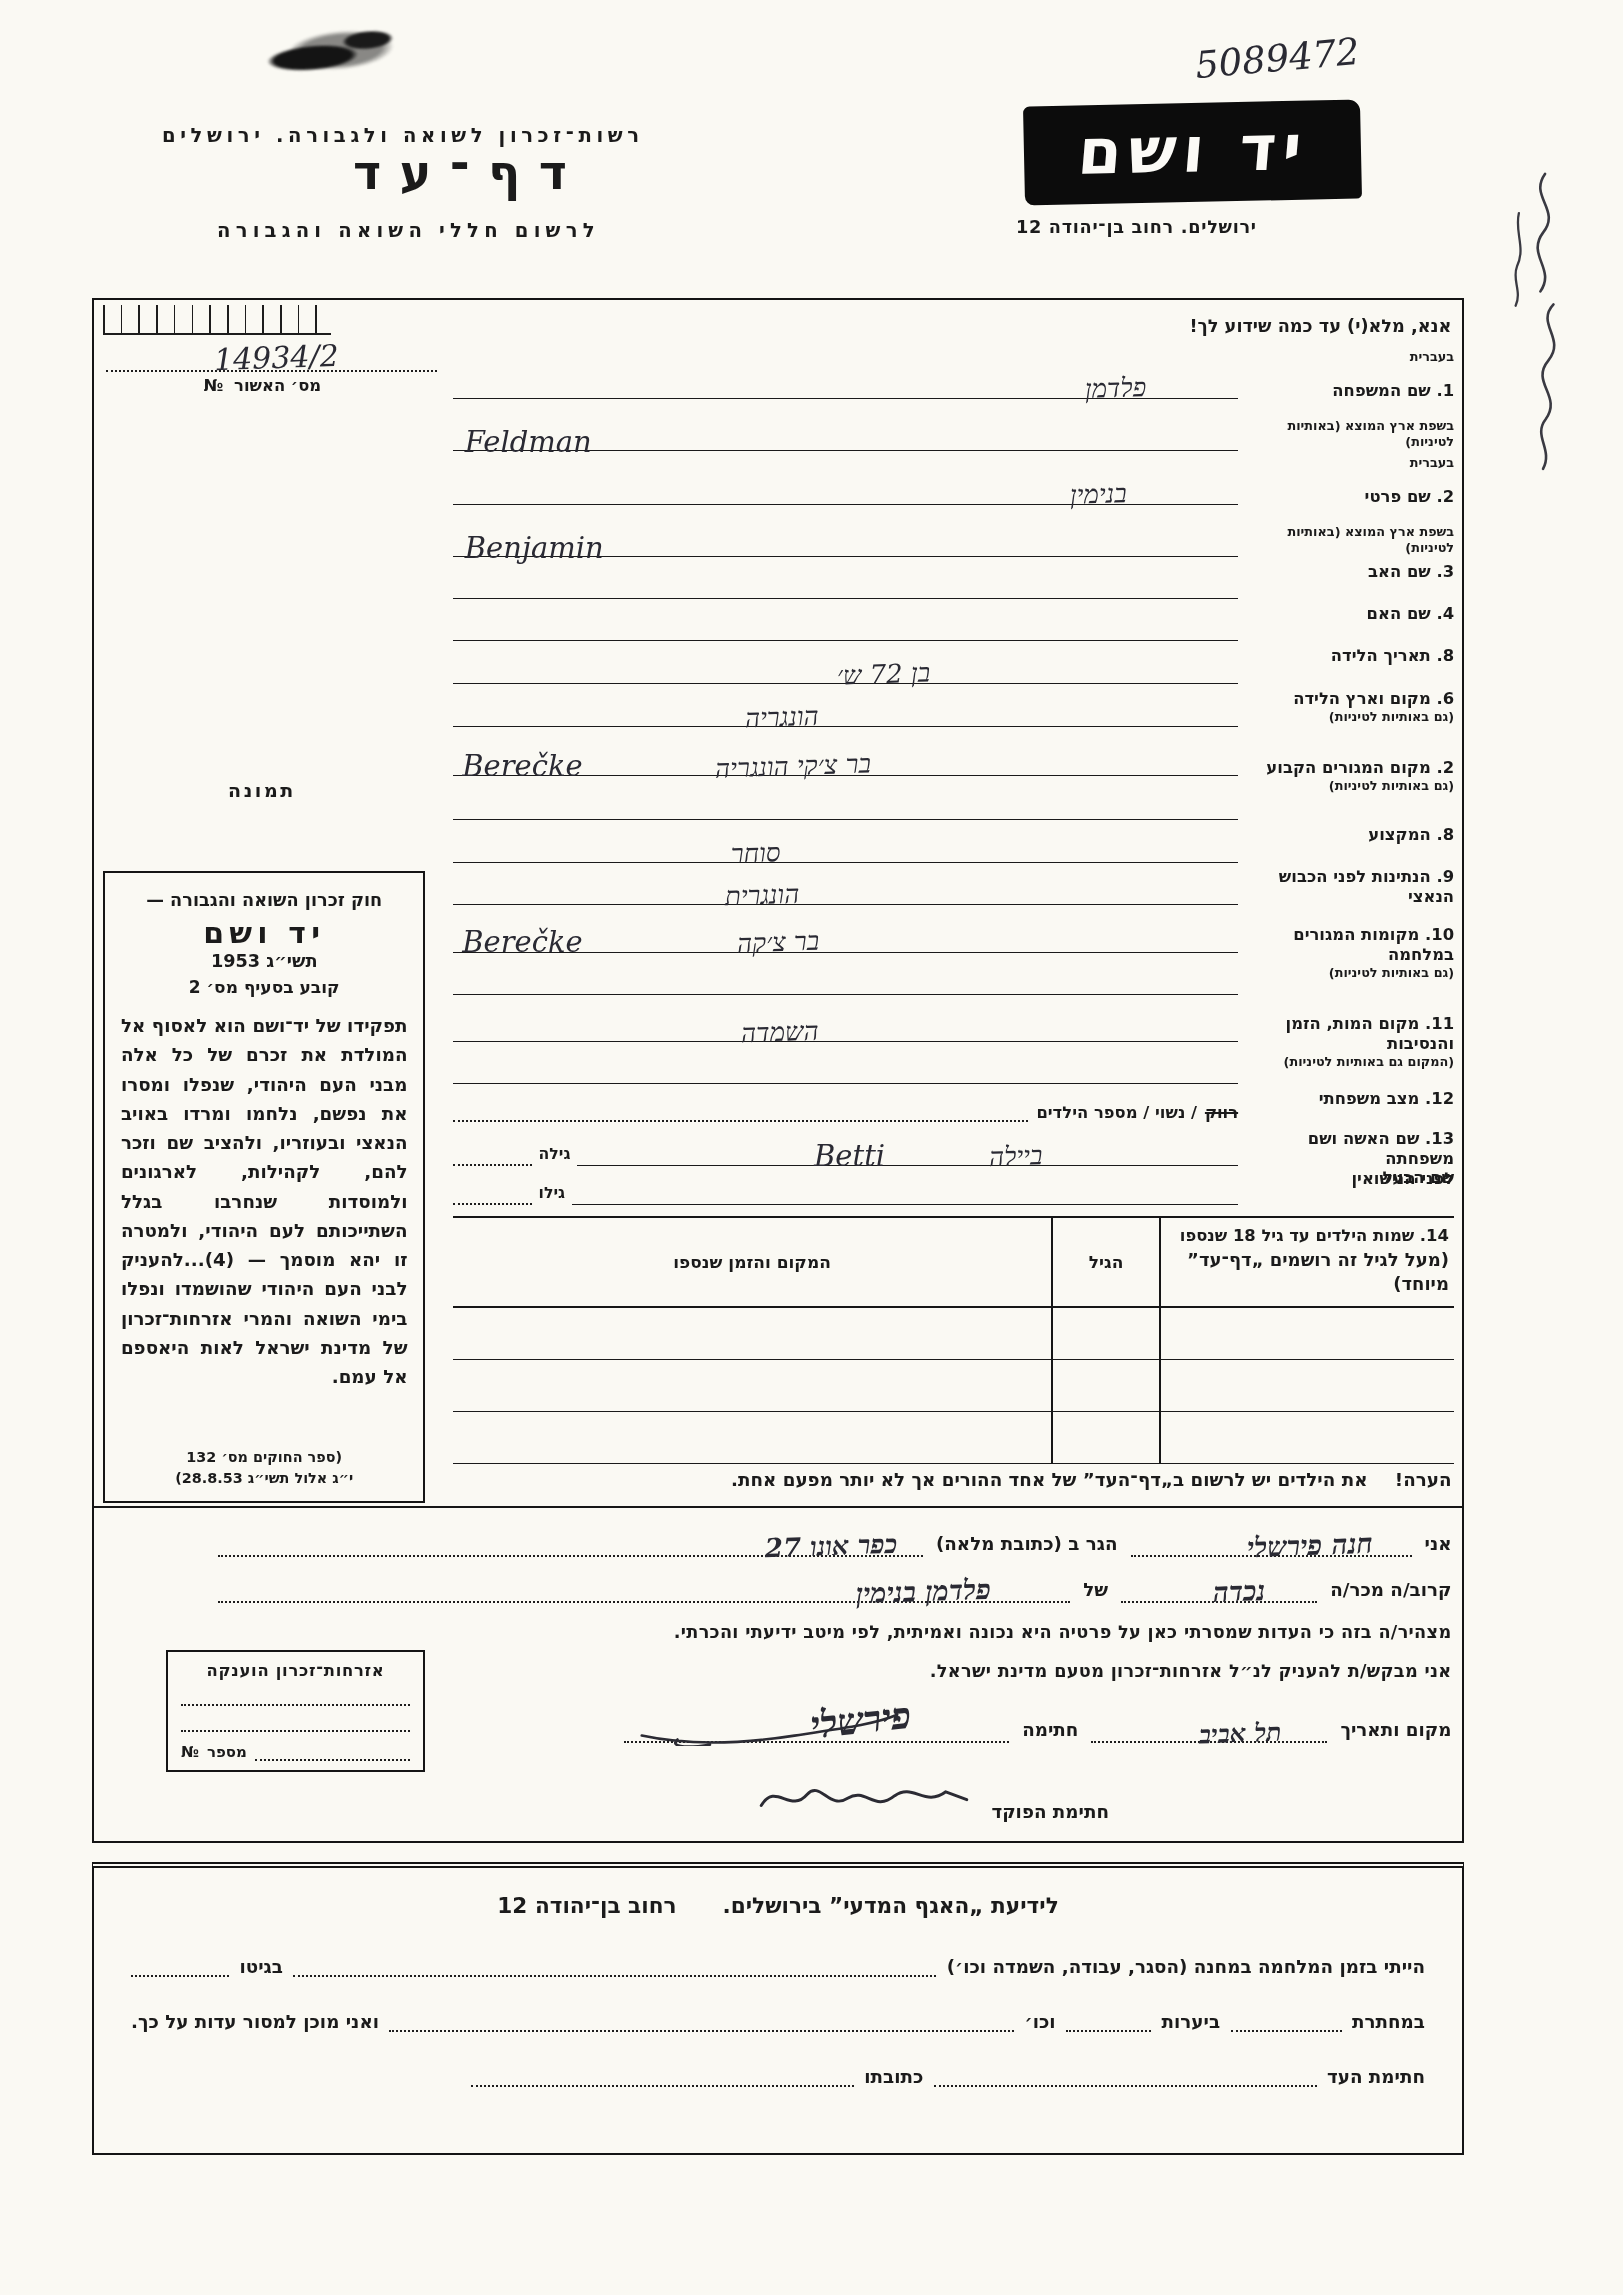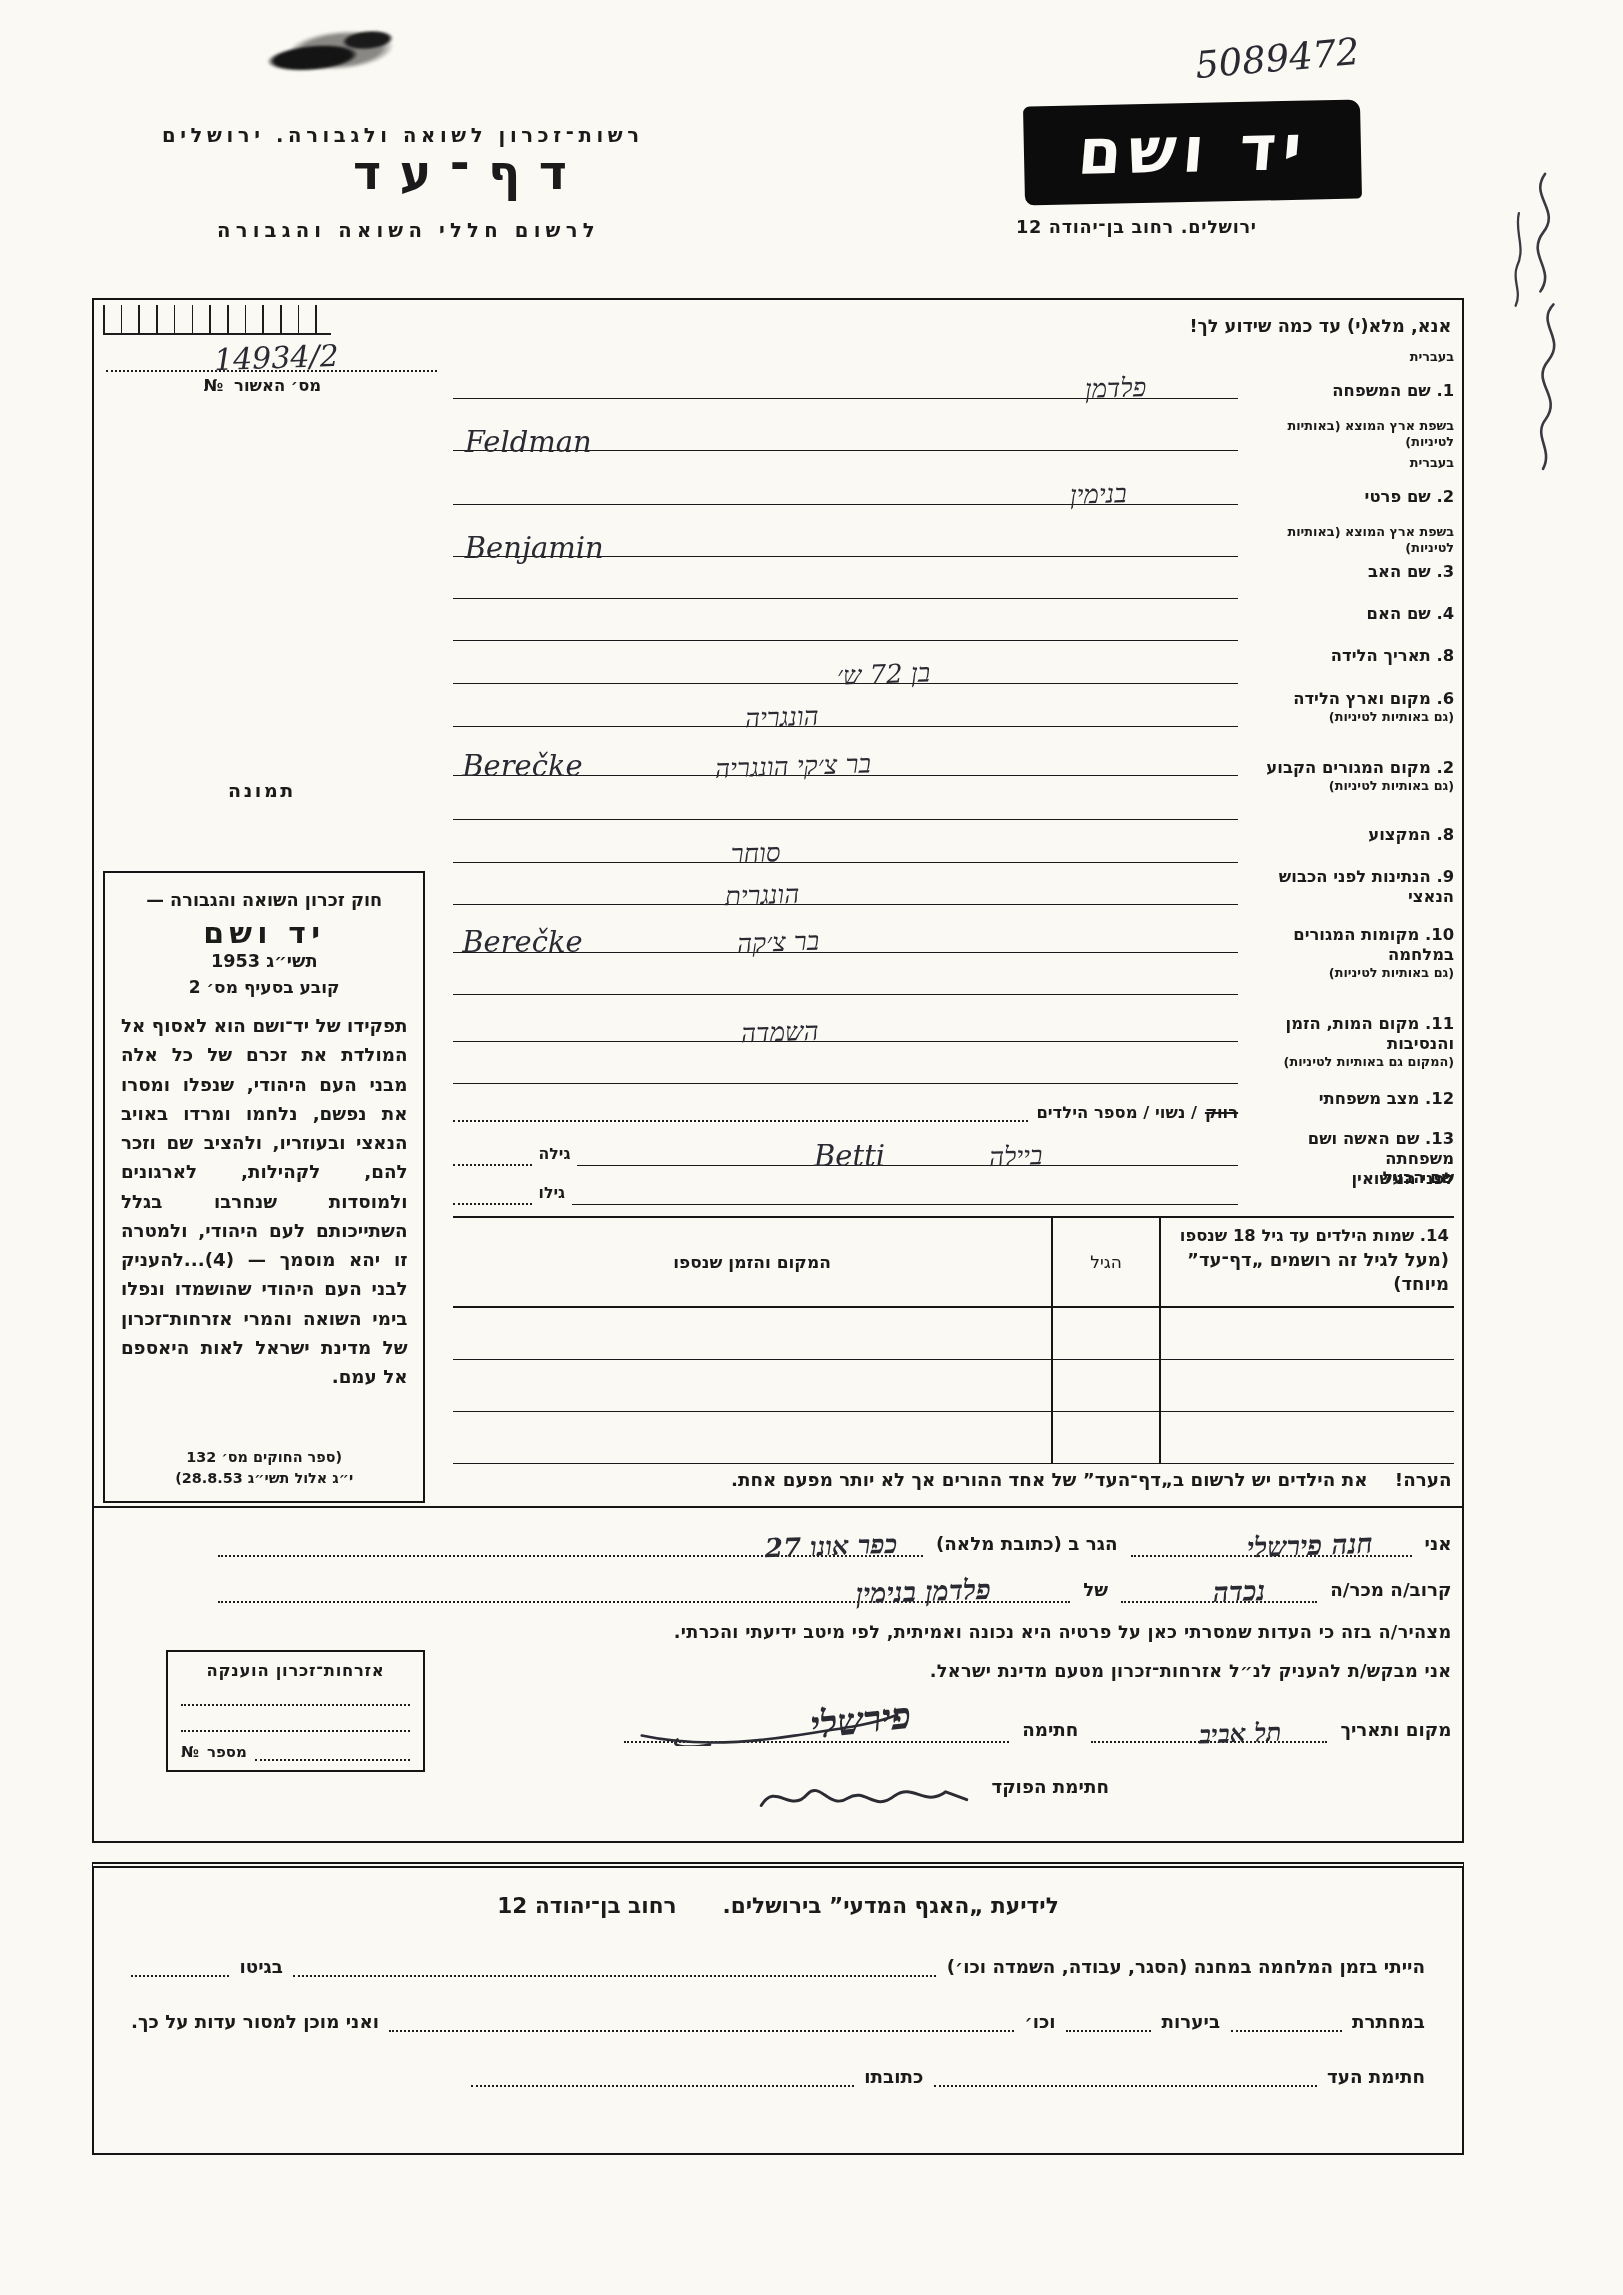--- a/index.html
+++ b/index.html
@@ -49,35 +49,35 @@
 .dot{border-bottom:2px dotted #1d1d1d;align-self:flex-end;height:26px}
 .dot.flex{flex:1}
 .dot.w120{width:79px}
 .optline{flex:1;display:flex;align-items:flex-end;gap:7.9px;font-size:16.4px;font-weight:bold;padding-bottom:1.3px}
 .struck{text-decoration:line-through;text-decoration-thickness:2px}
 
 .table14{position:absolute;top:916px;right:7.9px;left:359px;border-top:2px solid #161616}
 .t-head{display:flex;border-bottom:2px solid #161616;height:90px}
 .t-names-h{width:295px;border-left:2px solid #161616;padding:6.5px 5.2px;font-size:16.4px;font-weight:bold;line-height:1.3;display:flex;flex-direction:column;gap:2.6px}
 .t-names-h .small2{font-size:18px;font-weight:bold}
-.t-age-h{width:108px;border-left:2px solid #161616;display:flex;align-items:center;justify-content:center;font-size:17px;font-weight:normal}
+.t-age-h{width:108px;border-left:2px solid #161616;display:flex;align-items:center;justify-content:center;font-size:17px;font-weight:bold}
 .t-place-h{flex:1;display:flex;align-items:center;justify-content:center;font-size:17px;font-weight:bold}
 .t-row{display:flex;height:52px}
 .t-c1{width:295px;border-left:2px solid #161616;border-bottom:1.6px solid #1a1a1a}
 .t-c2{width:108px;border-left:2px solid #161616;border-bottom:1.6px solid #1a1a1a}
 .t-c3{flex:1;border-bottom:1.6px solid #1a1a1a}
 
 .note{position:absolute;top:1169px;right:10.5px;left:359px;font-size:18.3px;font-weight:bold}
 .note-title{margin-left:21px}
 .full-rule{position:absolute;top:1206px;left:0;right:0;border-top:2.3px solid #161616}
 .drow{position:absolute;left:124px;right:10.5px;display:flex;align-items:flex-end;gap:13px;font-size:18.3px;font-weight:bold}
 .dlabel{padding-bottom:2.6px;white-space:nowrap}
 .dseg{border-bottom:2.3px dotted #1d1d1d;align-self:stretch;position:relative}
 .dstat{position:absolute;right:10.5px;font-size:17.7px;font-weight:bold;letter-spacing:0.3px}
-.d4{position:absolute;right:353px;display:flex;align-items:flex-start;gap:19.6px;font-size:18.3px;font-weight:bold}
+.d4{position:absolute;right:353px;display:flex;align-items:flex-end;gap:19.6px;font-size:18.3px;font-weight:bold}
 
 .cit-box{position:absolute;left:72px;top:1350px;width:259px;height:122px;border:2.3px solid #151515;padding:9.2px 13px;display:flex;flex-direction:column}
 .cit-title{font-size:16.4px;font-weight:bold;text-align:center;letter-spacing:0.7px}
 .cit-line{border-bottom:2px dotted #1d1d1d;flex:1}
 .cit-foot{display:flex;align-items:flex-end;gap:7.9px;font-size:15px;font-weight:bold;padding-top:9.2px}
 .cit-foot .dot{height:19.6px}
 
 .bottom-box{position:absolute;left:92px;top:1862px;width:1372px;height:293px;border:2.6px solid #141414;border-top:6.5px double #141414;padding:17px 37px}
 .b-title{display:flex;justify-content:center;gap:46px;font-size:21.6px;font-weight:bold;margin-top:7.9px}
 .b-row{display:flex;align-items:flex-end;gap:10.5px;font-size:18.3px;font-weight:bold}

